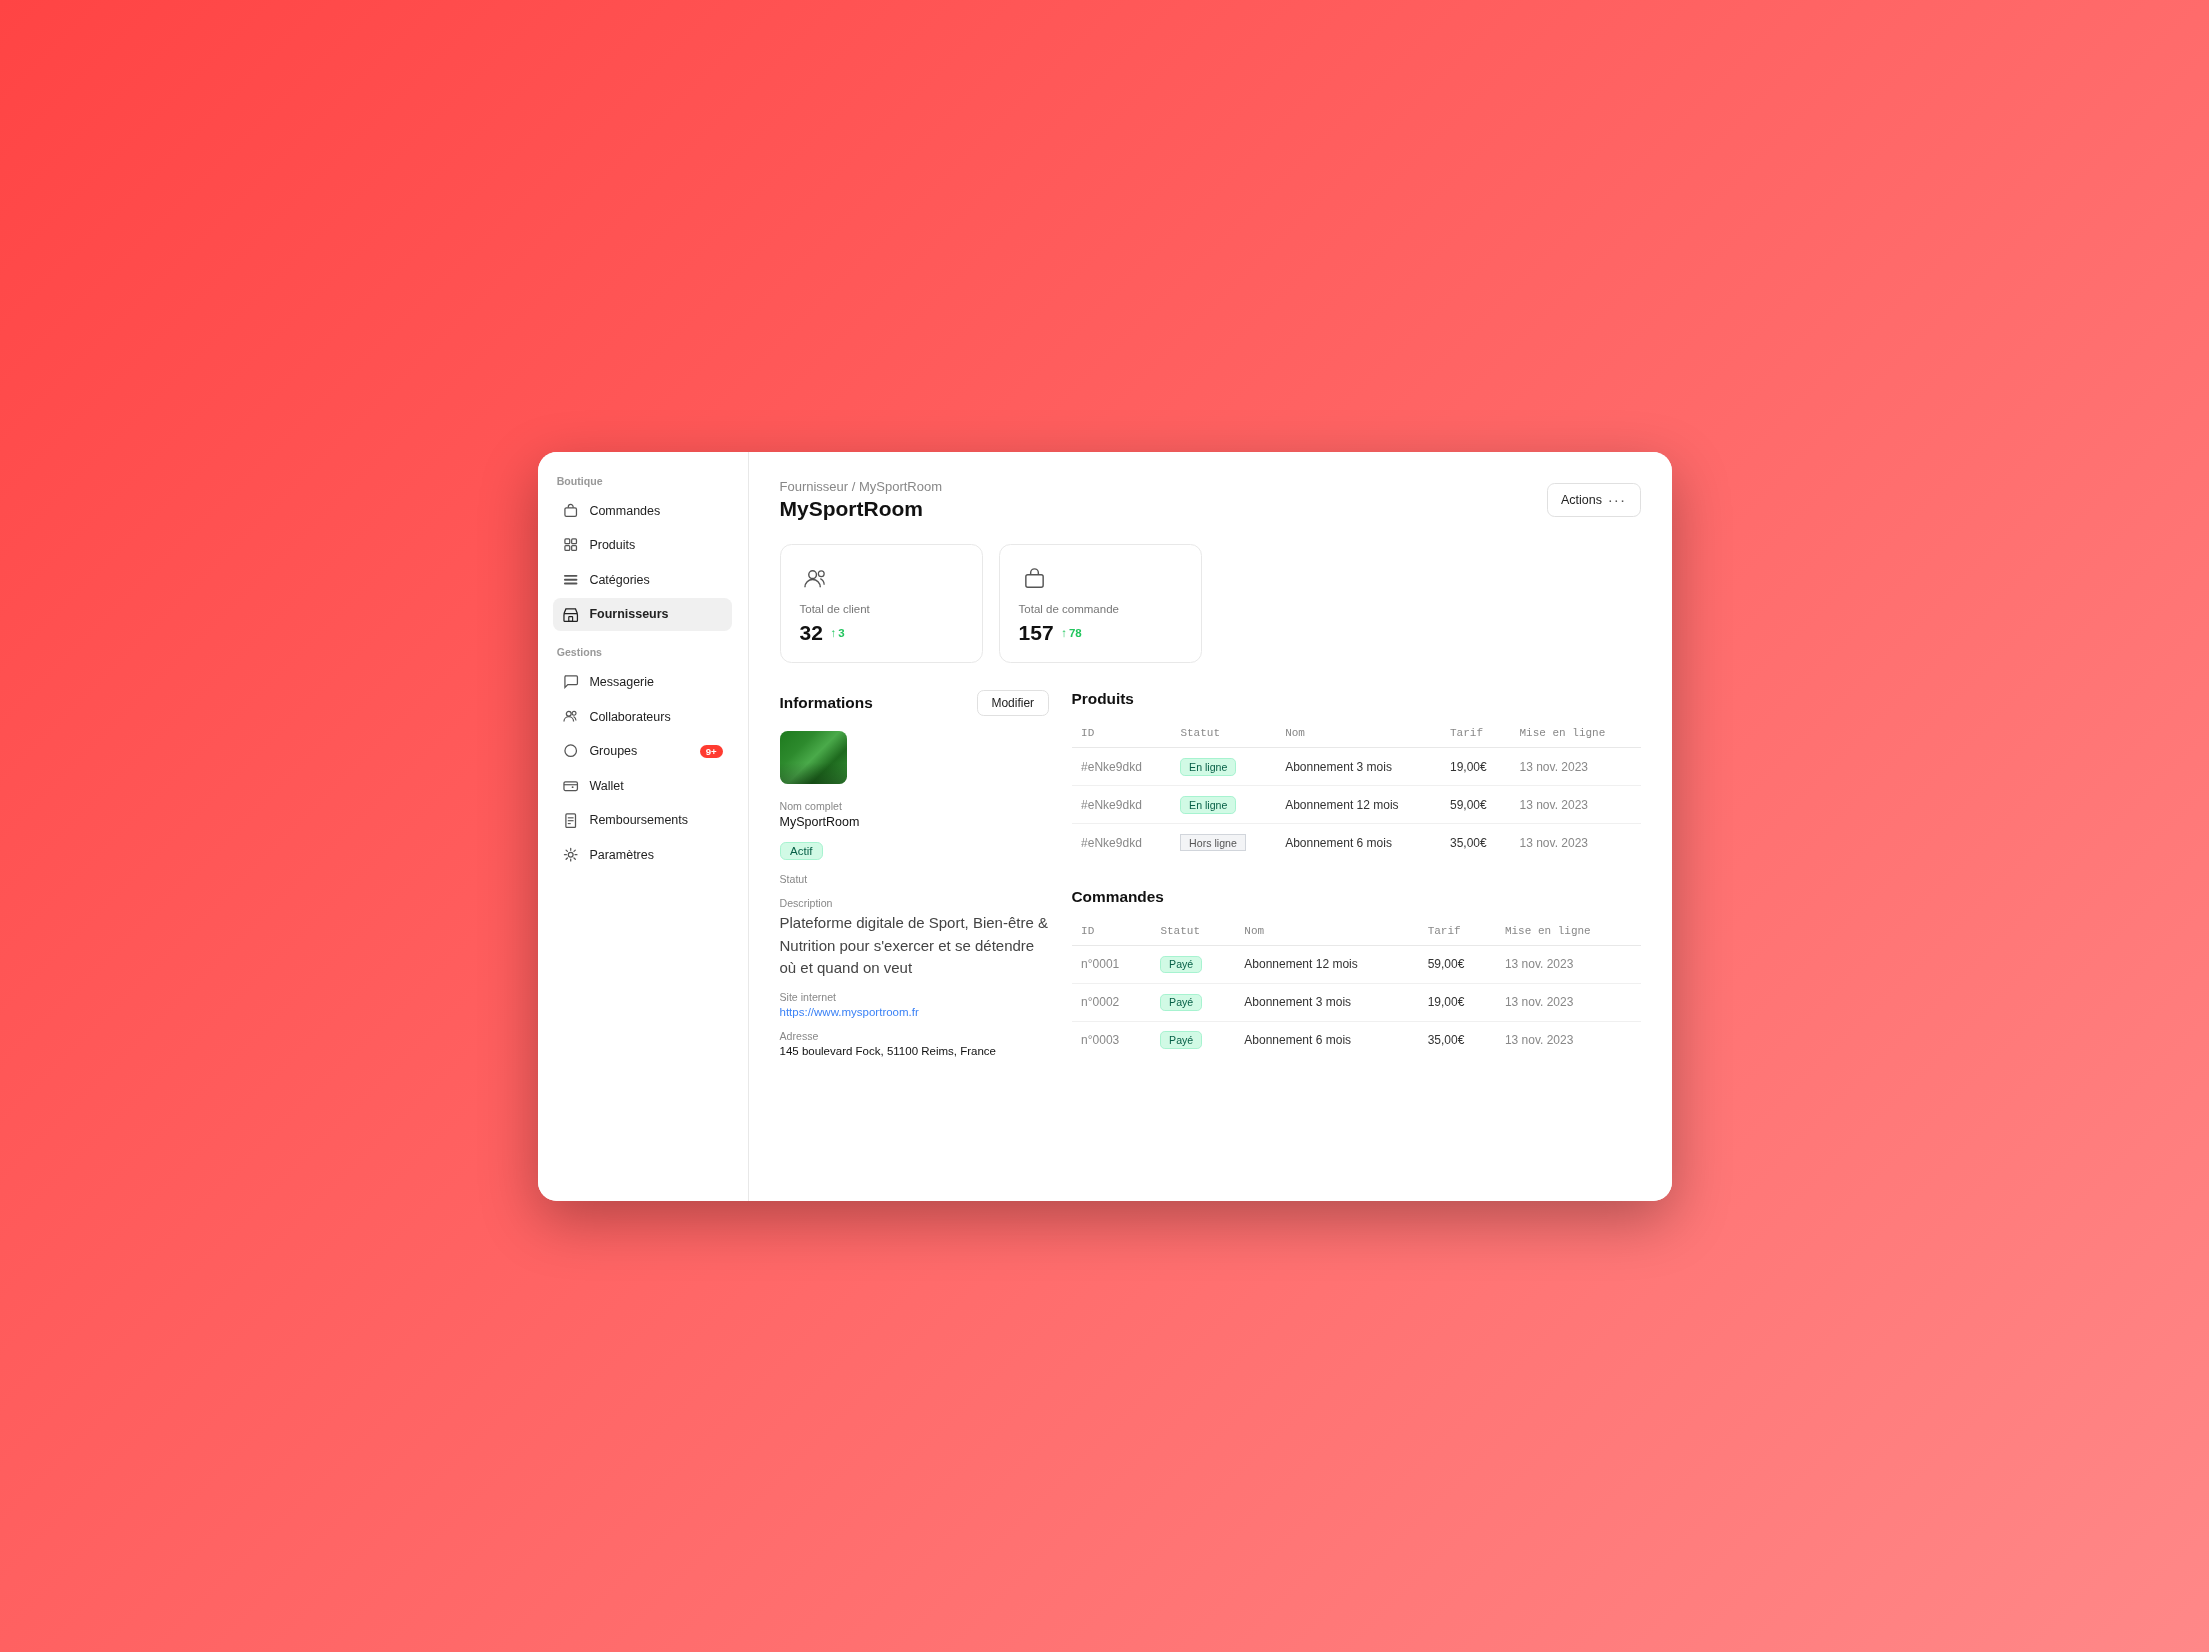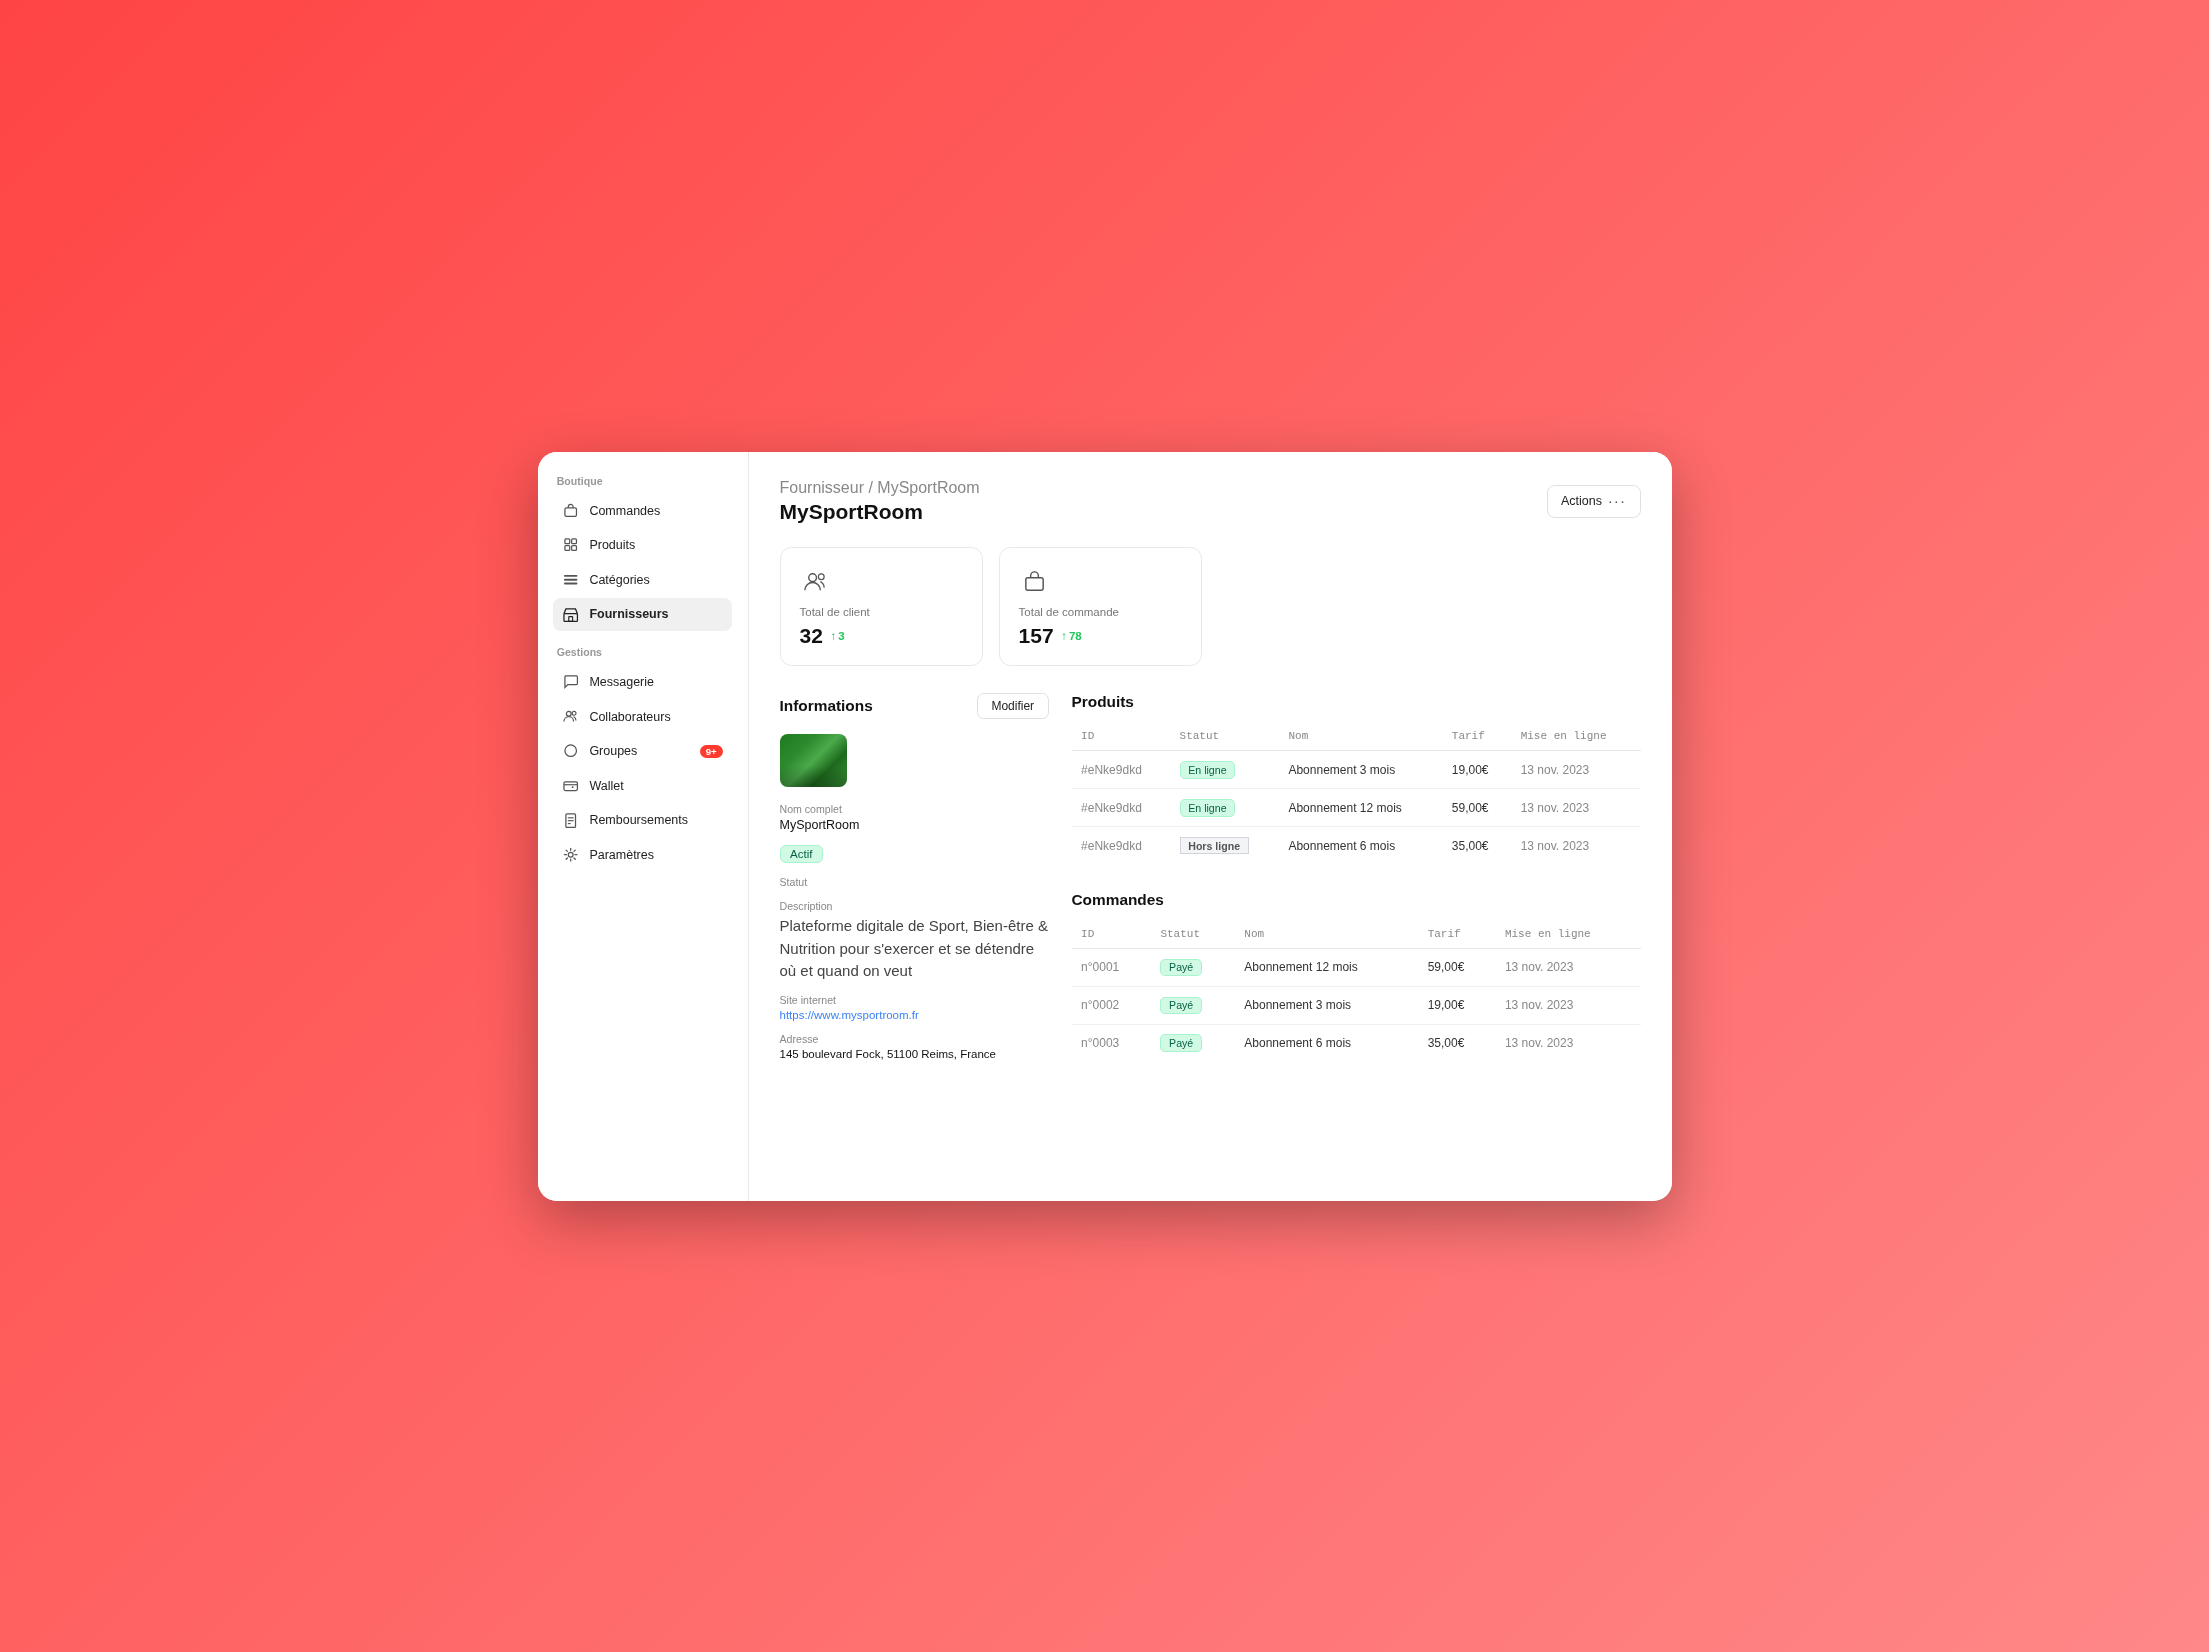--- a/index.html
+++ b/index.html
@@ -74,21 +74,21 @@
       margin-bottom: 15.4px;
     }
     
     .main {
       flex: 1;
       background: #fff;
       padding: 27px 31px;
       overflow-y: auto;
     }
     .breadcrumb {
-      font-size: 16px;
+      font-size: 13px;
       color: #888;
       margin-bottom: 3.8px;
     }
     .page-header {
       display: flex;
       align-items: center;
       justify-content: space-between;
       margin-bottom: 23px;
     }
     .page-title {
@@ -267,21 +267,21 @@
       font-weight: 500;
       display: inline-block;
     }
     .badge-offline {
       background: #f3f4f6;
       color: #555;
       border: 1px solid #d1d5db;
       border-radius: 0;
       padding: 1.9px 7.7px;
       font-size: 10.6px;
-      font-weight: 700;
+      font-weight: 400;
       display: inline-block;
     }
     .badge-paid {
       background: #d1fae5;
       color: #065f46;
       border: 1px solid #a7f3d0;
       border-radius: 4.8px;
       padding: 1.9px 7.7px;
       font-size: 10.6px;
       font-weight: 500;

